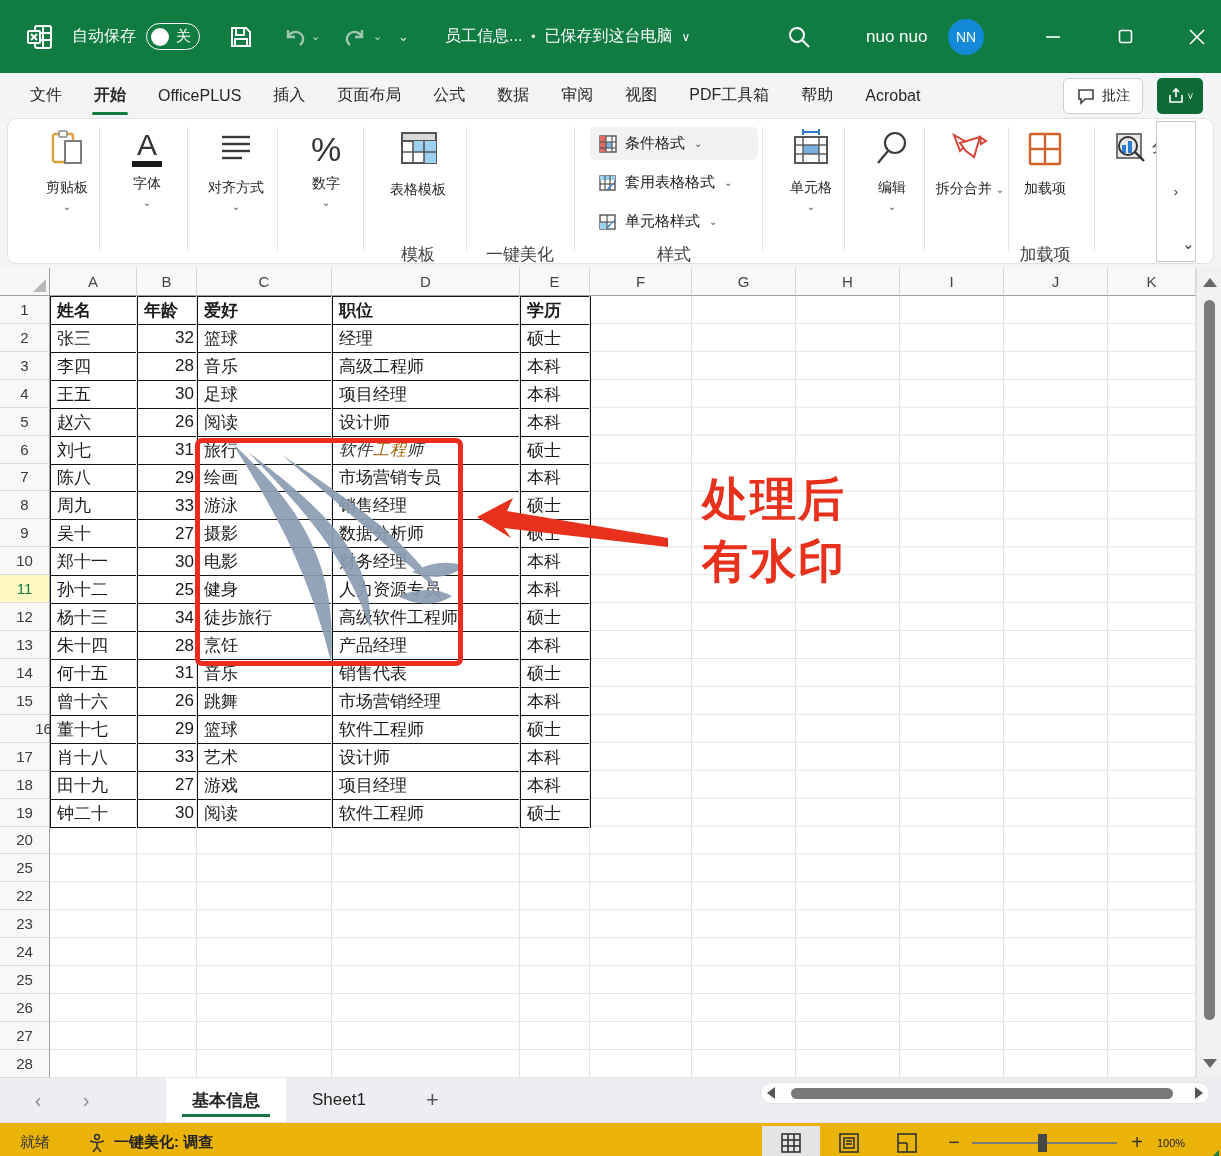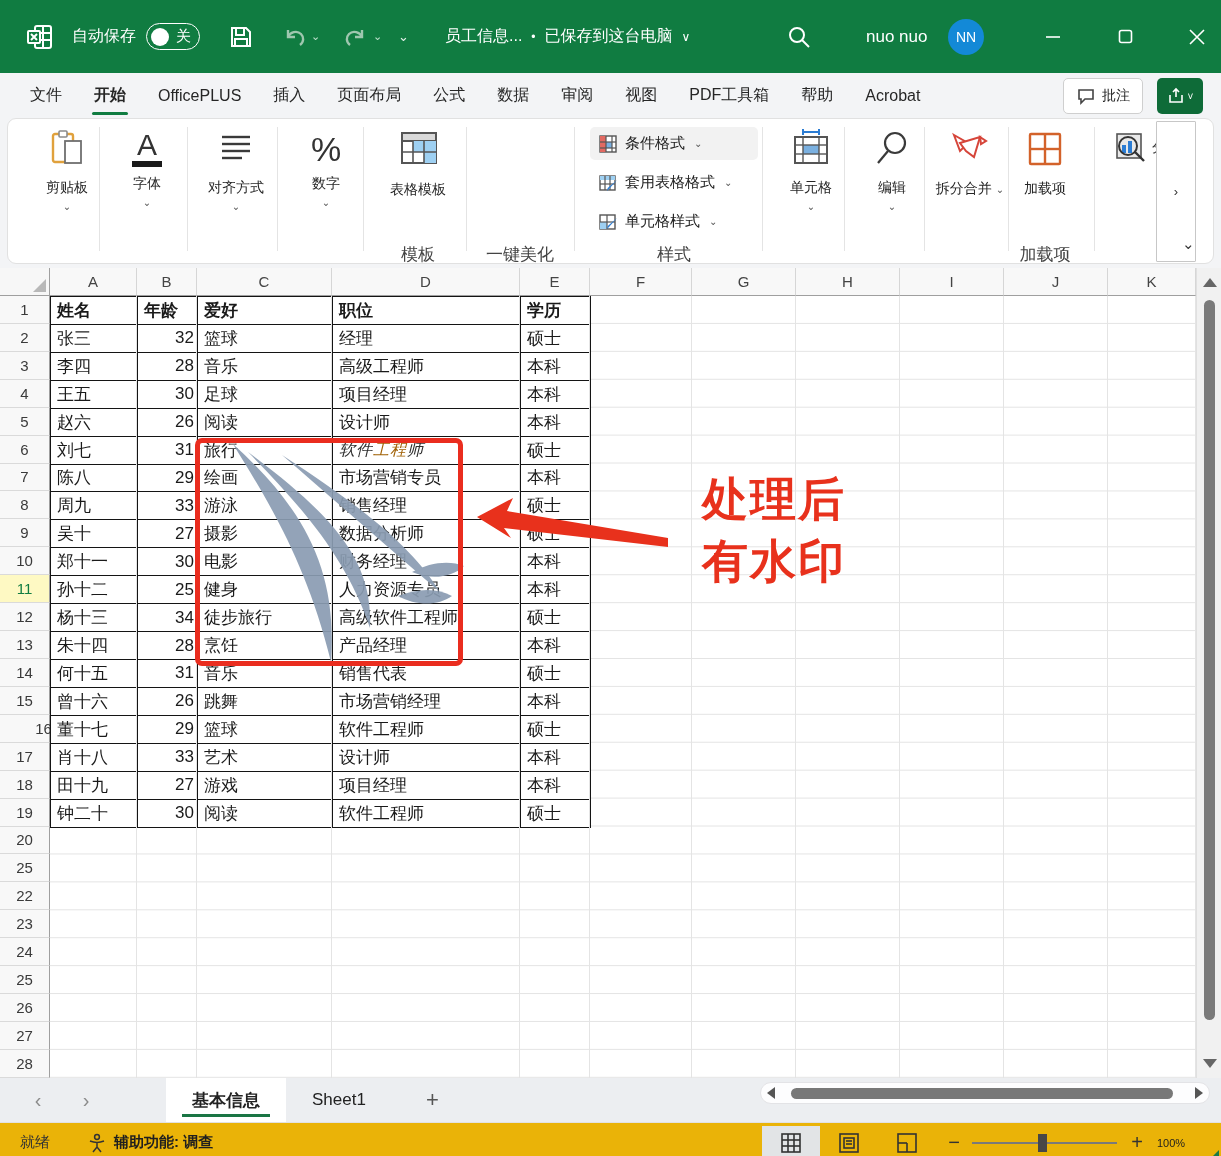--- a/index.html
+++ b/index.html
@@ -560,21 +560,21 @@
   <div id="hthumb"></div>
   <div class="htri" style="margin-left:auto; border-left:8px solid #555"></div>
 </div>
 
 <div id="statusbar">
   <span style="margin-left:20px">就绪</span>
   <svg width="22" height="22" viewBox="0 0 22 22" style="margin-left:36px">
       <circle cx="11" cy="5" r="2.4" fill="none" stroke="#333" stroke-width="1.5"></circle>
       <path d="M4 9c4 1.6 10 1.6 14 0M11 10v5M11 15l-4 5M11 15l4 5" fill="none" stroke="#333" stroke-width="1.5"></path>
     </svg>
-  <span style="margin-left:6px; font-weight:bold; color:#1f1f1f">辅助功能: 调查</span>
+  <span style="margin-left:6px; font-weight:bold; color:#1f1f1f">一键美化: 调查</span>
 
   <div style="margin-left:auto; display:flex; align-items:center">
     <div class="viewbtn pressed">
       <svg width="22" height="22" viewBox="0 0 22 22">
           <g stroke="#333" stroke-width="1.6" fill="none">
             <rect x="2" y="2" width="18" height="18"></rect>
             <line x1="8" y1="2" x2="8" y2="20"></line>
             <line x1="14" y1="2" x2="14" y2="20"></line>
             <line x1="2" y1="8" x2="20" y2="8"></line>
             <line x1="2" y1="14" x2="20" y2="14"></line>

